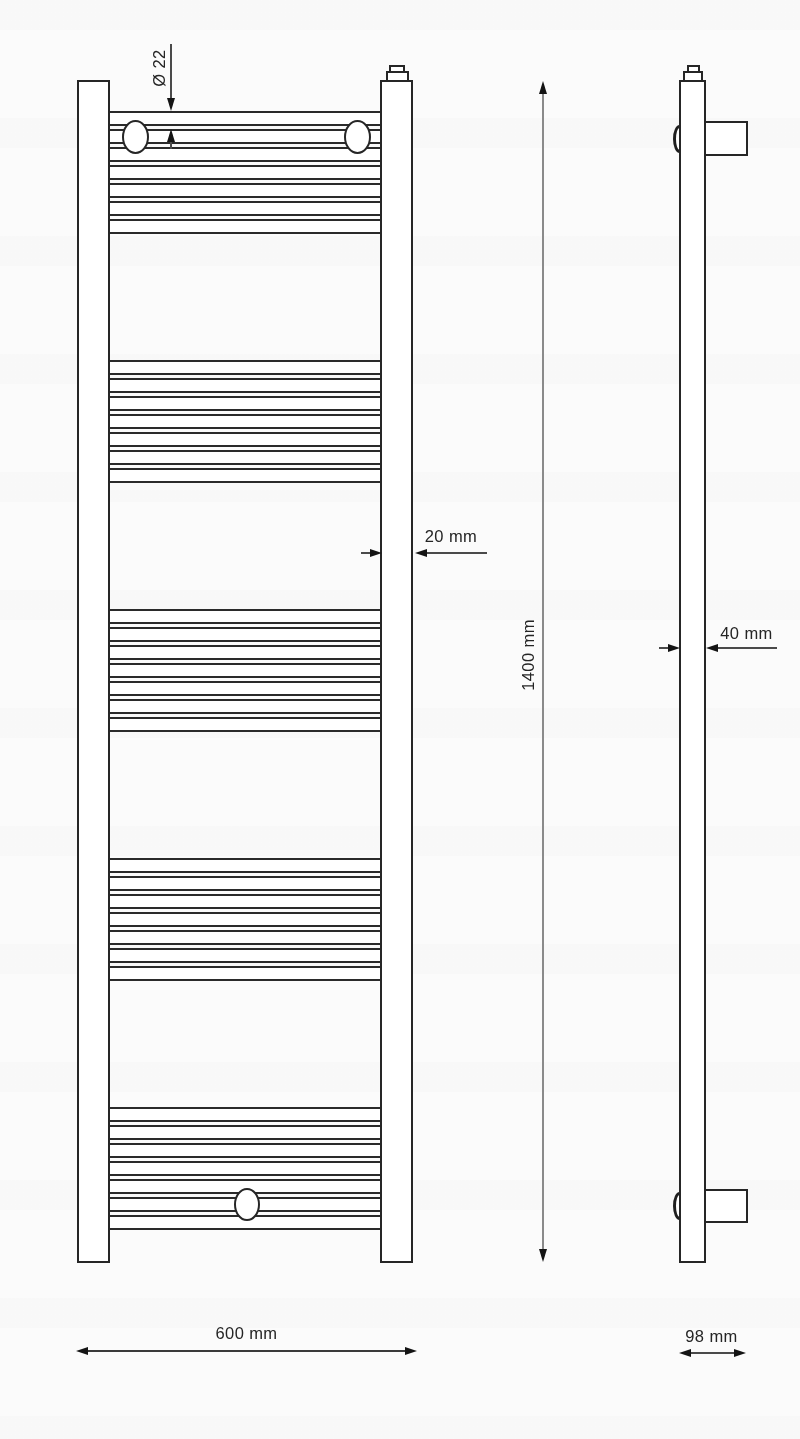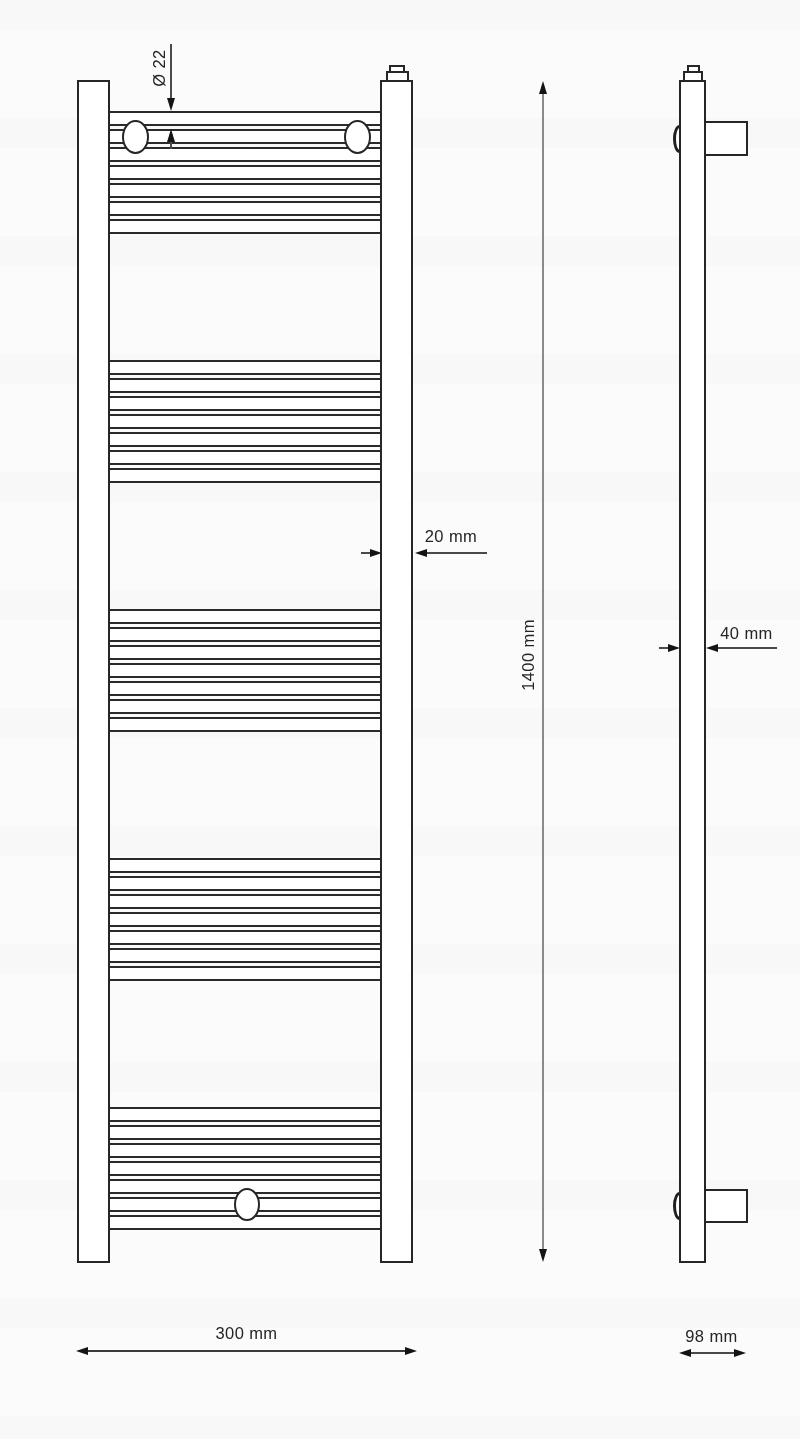--- a/index.html
+++ b/index.html
@@ -207,20 +207,20 @@
 
   <div class="dim-line" id="d30-shaft-l"></div>
   <div class="ah r" id="d30-ah-r"></div>
   <div class="ah l" id="d30-ah-l"></div>
   <div class="dim-line" id="d30-shaft-r"></div>
   <div class="dim-label" id="lbl-30">40 mm</div>
 
   <div class="ah l" id="d400-ah-l"></div>
   <div class="dim-line" id="d400-shaft"></div>
   <div class="ah r" id="d400-ah-r"></div>
-  <div class="dim-label" id="lbl-400">300 mm</div>
+  <div class="dim-label" id="lbl-400">600 mm</div>
 
   <div class="ah l" id="d82-ah-l"></div>
   <div class="dim-line" id="d82-shaft"></div>
   <div class="ah r" id="d82-ah-r"></div>
   <div class="dim-label" id="lbl-82">98 mm</div>
 
 </div>
 
 </body></html>

